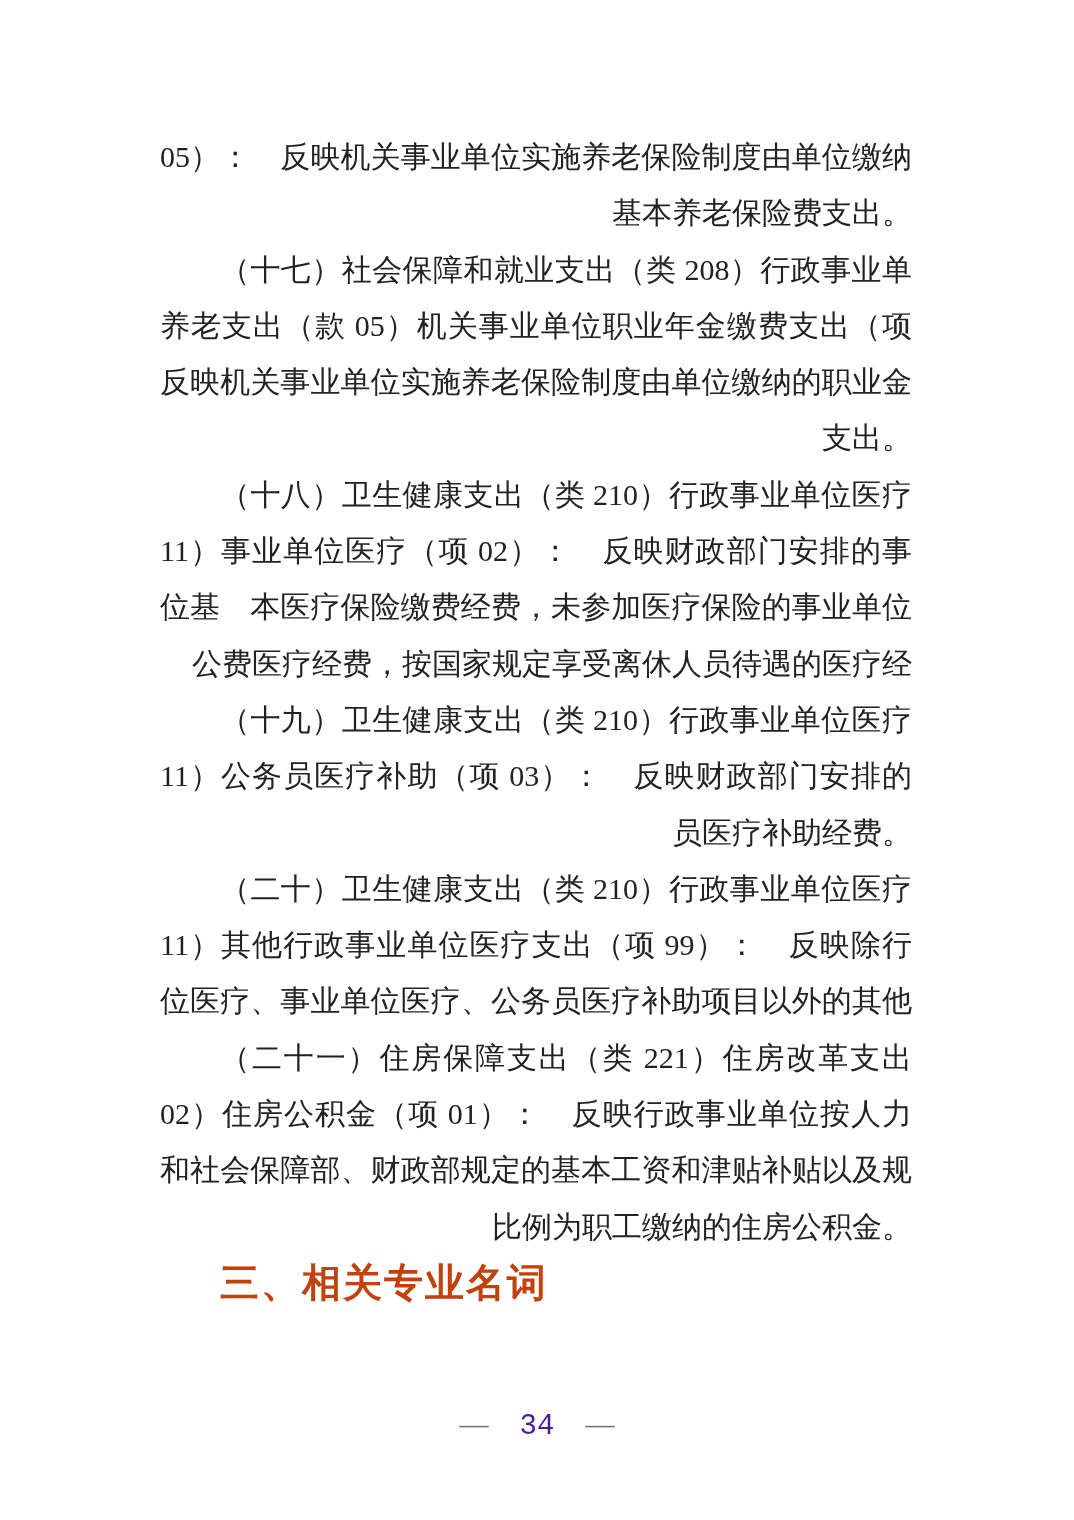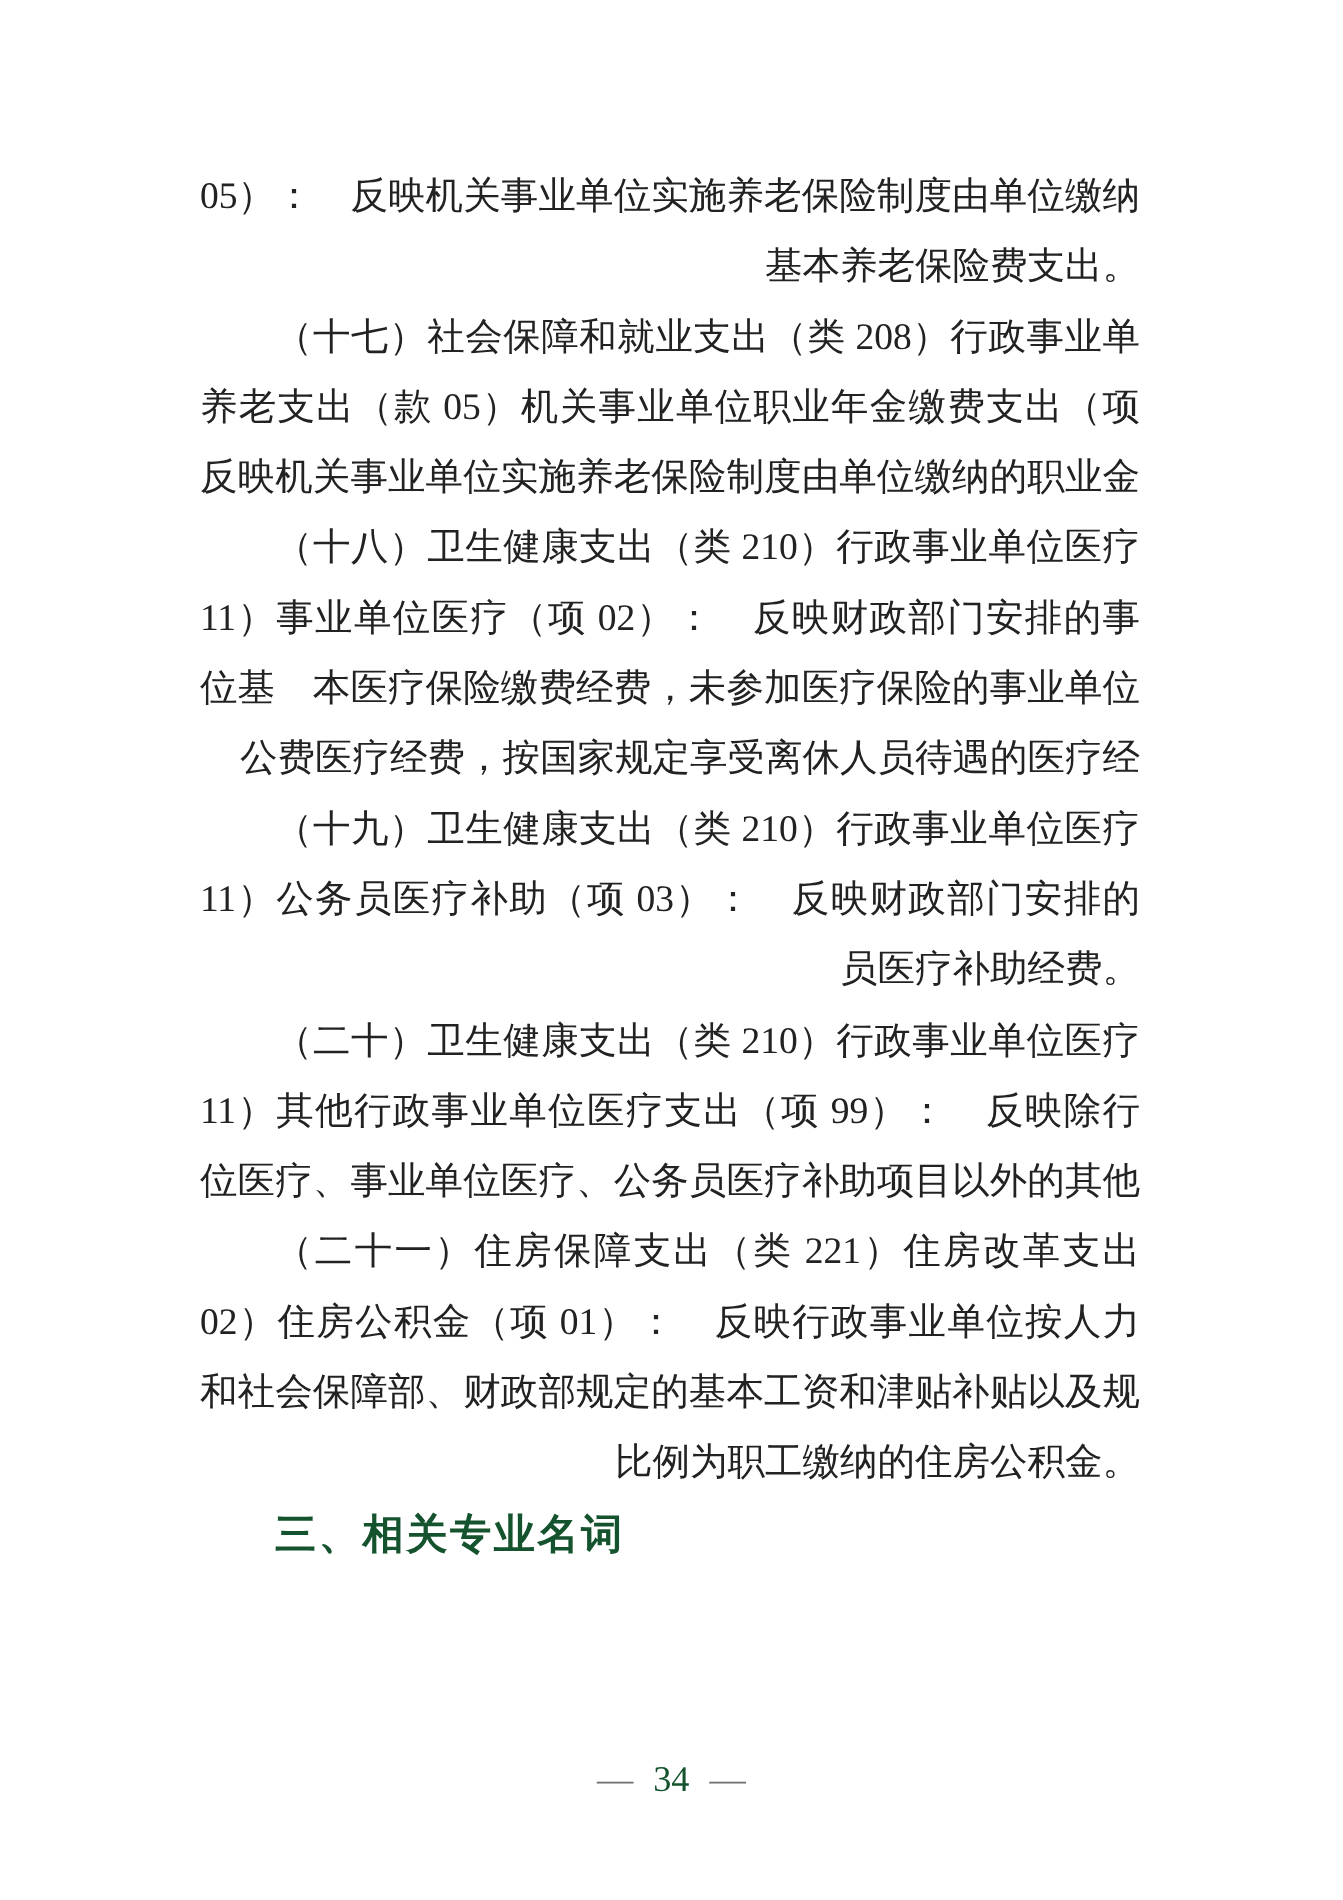--- a/index.html
+++ b/index.html
@@ -34,57 +34,59 @@
     text-align: justify;
     text-align-last: justify;
     text-justify: inter-character;
   }
   .indent {
     text-indent: 60px;
   }
   .heading {
     font-family: "Liberation Sans", "DejaVu Sans", sans-serif;
     font-weight: 700;
-    font-size: 33px;
+    font-size: 39px;
     line-height: 56.3px;
     height: 56.3px;
     text-indent: 60px;
     letter-spacing: 2px;
-    color: #14532d;
+    color: #c2410c;
     white-space: pre-wrap;
     overflow: hidden;
   }
   .footer {
     position: absolute;
     top: 1404px;
     left: 0;
     width: 100%;
     text-align: center;
     font-size: 29px;
     line-height: 40px;
   }
   .footer .dash {
     color: #6f6f6f;
     letter-spacing: 0;
   }
   .footer .num {
-    color: #14532d;
-    margin: 0 16px;
+    color: #4c1d95;
+    margin: 0 31px;
+    font-family: Liberation Mono, monospace;
   }
 </style>
 </head>
 <body>
 
 <div class="page">
   <div class="text-block">
     <div class="line jst">05）：　反映机关事业单位实施养老保险制度由单位缴纳的</div>
     <div class="line">基本养老保险费支出。</div>
     <div class="line jst indent">（十七）社会保障和就业支出（类 208）行政事业单位</div>
     <div class="line jst">养老支出（款 05）机关事业单位职业年金缴费支出（项 06）:</div>
     <div class="line jst">反映机关事业单位实施养老保险制度由单位缴纳的职业金</div>
+    <div class="line">支出。</div>
     <div class="line jst indent">（十八）卫生健康支出（类 210）行政事业单位医疗（款</div>
     <div class="line jst">11）事业单位医疗（项 02）：　反映财政部门安排的事业单</div>
     <div class="line jst">位基　本医疗保险缴费经费，未参加医疗保险的事业单位的</div>
     <div class="line">公费医疗经费，按国家规定享受离休人员待遇的医疗经费。</div>
     <div class="line jst indent">（十九）卫生健康支出（类 210）行政事业单位医疗（款</div>
     <div class="line jst">11）公务员医疗补助（项 03）：　反映财政部门安排的公务</div>
     <div class="line">员医疗补助经费。</div>
     <div class="line jst indent">（二十）卫生健康支出（类 210）行政事业单位医疗（款</div>
     <div class="line jst">11）其他行政事业单位医疗支出（项 99）：　反映除行政单</div>
     <div class="line jst">位医疗、事业单位医疗、公务员医疗补助项目以外的其他用</div>

